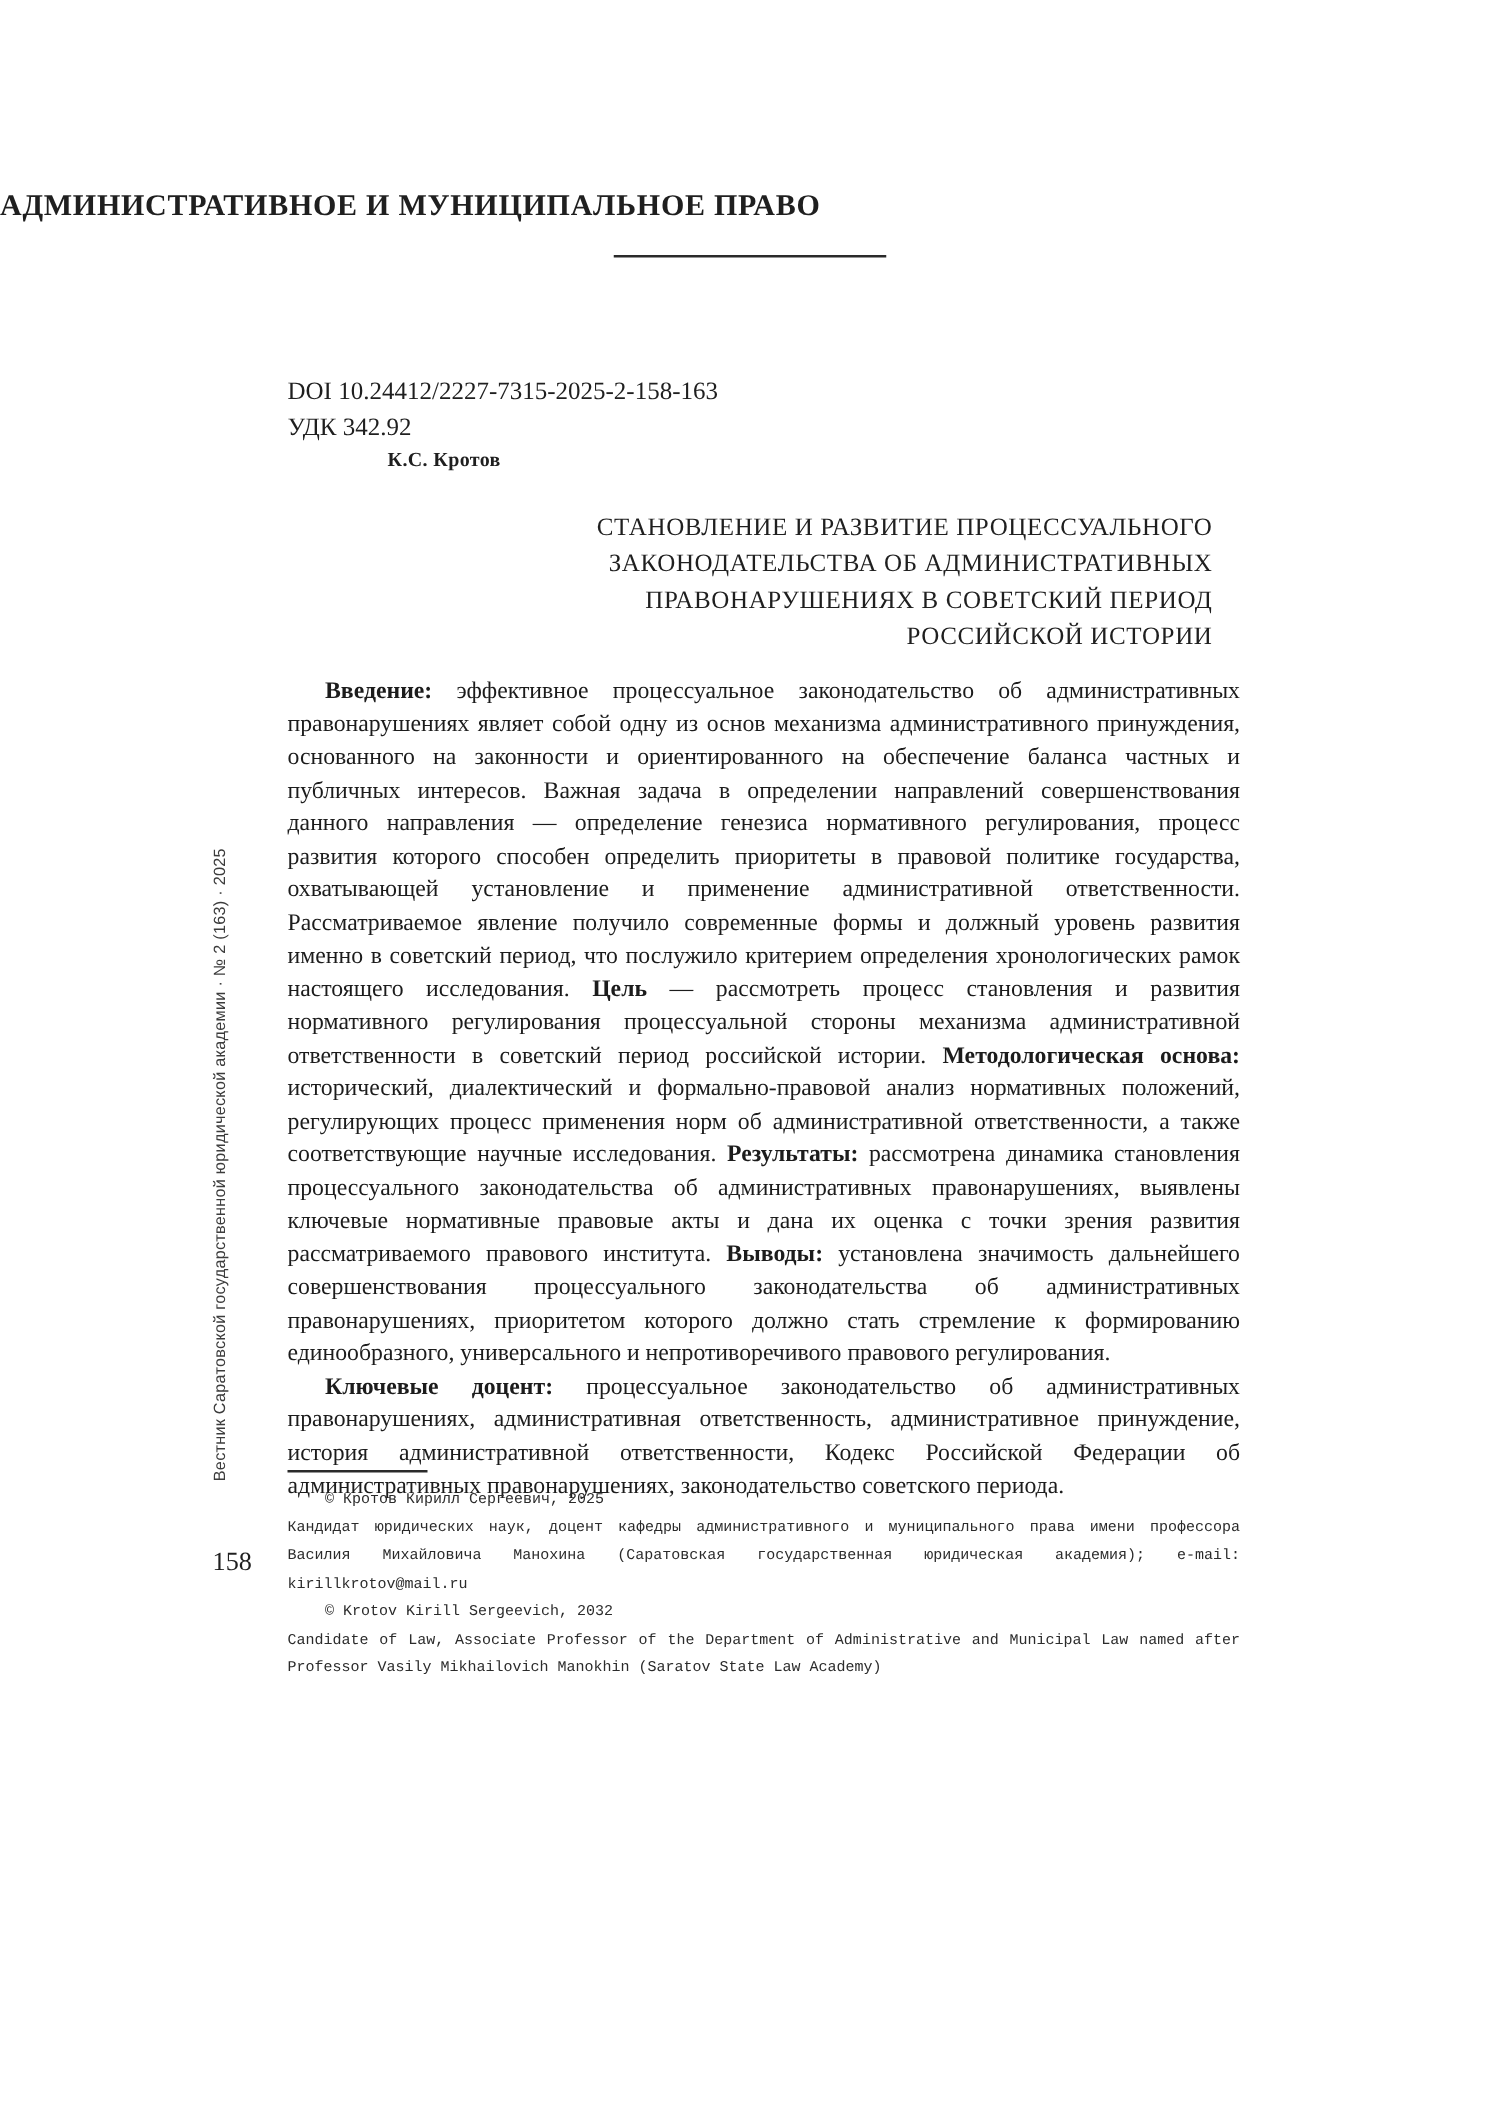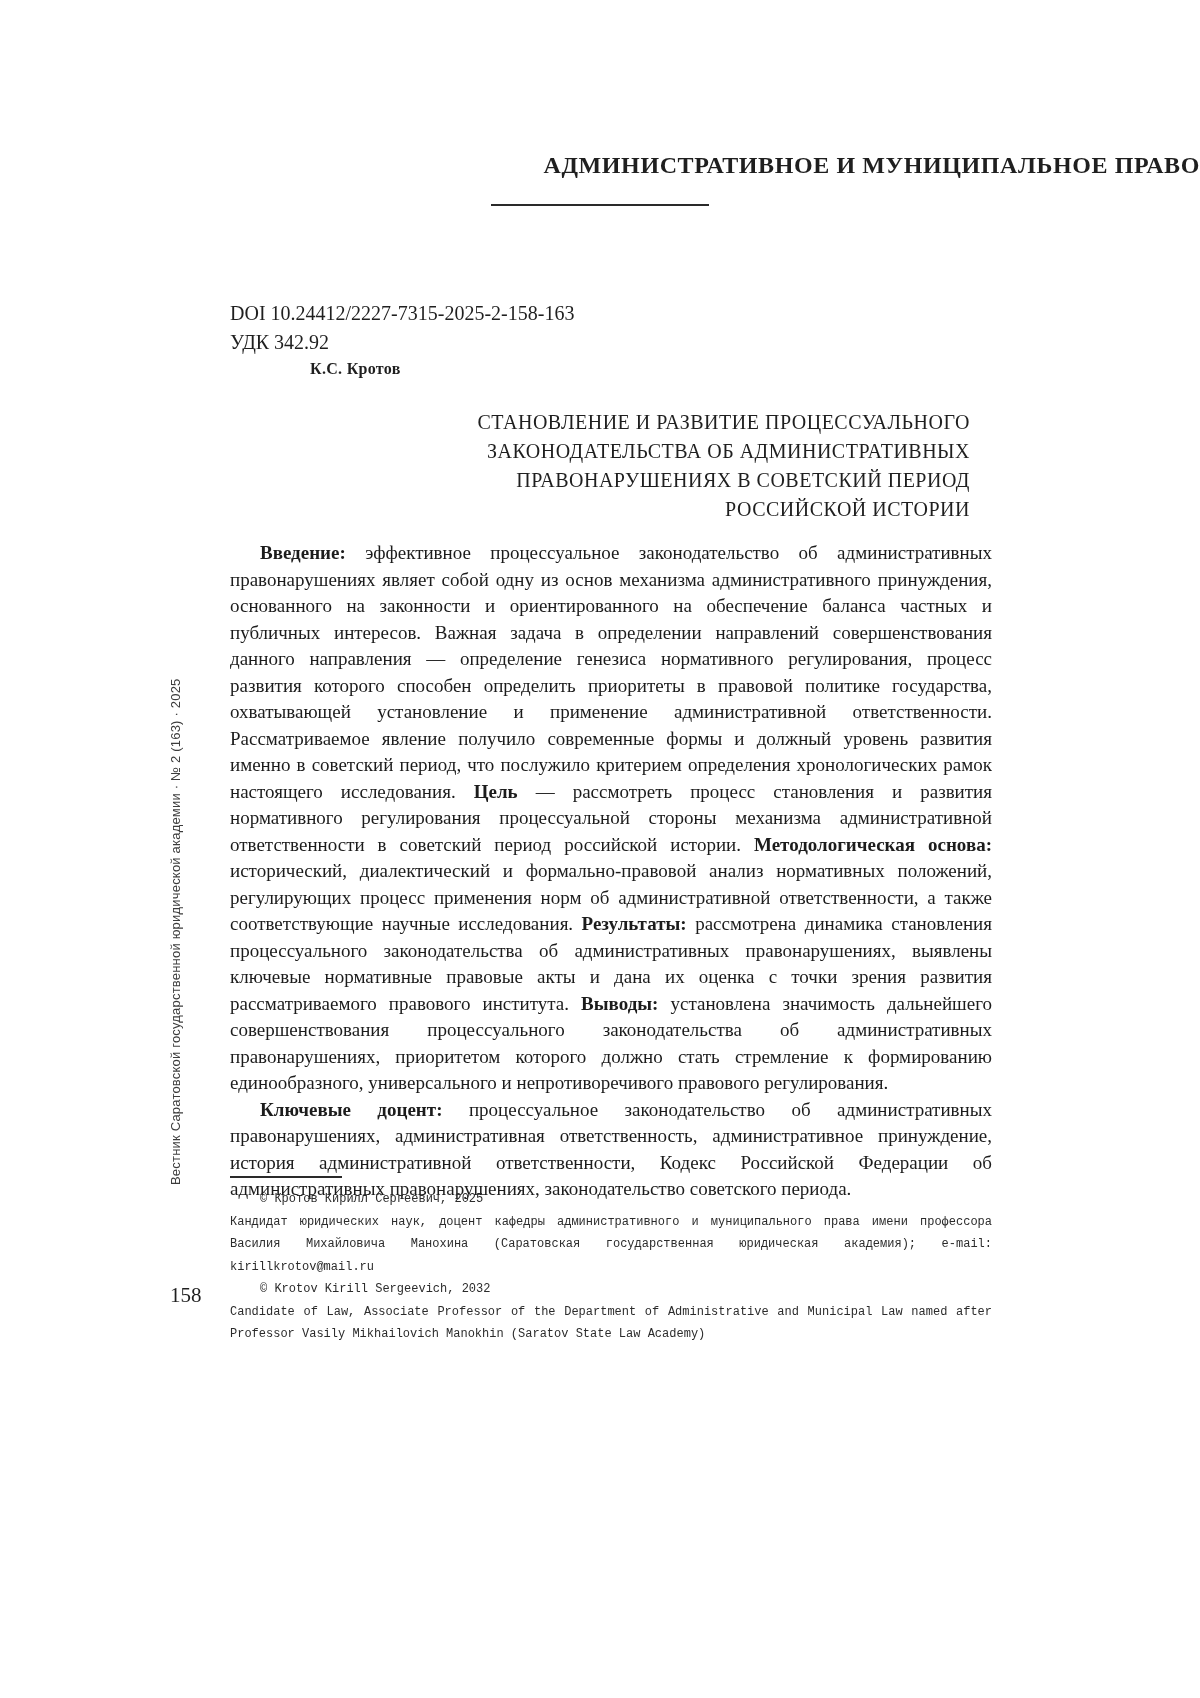--- a/index.html
+++ b/index.html
@@ -6,21 +6,21 @@
   .page{
     position:relative;
     width:1200px;height:1698px;
     background:#ffffff;
     font-family:"Liberation Serif",serif;
     color:#1f1f1f;
     overflow:hidden;
   }
   .section-header{
     position:absolute;top:152px;left:0;width:100%;
-    text-align:right;
+    text-align:left;
     font-weight:bold;
     font-size:24px;
     letter-spacing:0.6px;
   }
   .header-rule{
     position:absolute;top:204px;left:50%;
     transform:translateX(-50%);
     width:218px;height:2px;background:#2a2a2a;
   }
   .meta{
@@ -70,21 +70,21 @@
     width:470px;height:20px;
     transform:rotate(-90deg);
     text-align:center;
     font-family:"Liberation Sans",sans-serif;
     font-size:13px;
     color:#3c3c3c;
     letter-spacing:0.2px;
     white-space:nowrap;
   }
   .pagenum{
-    position:absolute;left:170px;top:1283px;
+    position:absolute;left:170px;top:1237px;
     font-size:21px;color:#1f1f1f;
   }
 </style>
 </head>
 <body>
 
 <div class="page">
 
   <div class="section-header">АДМИНИСТРАТИВНОЕ И МУНИЦИПАЛЬНОЕ ПРАВО</div>
 

